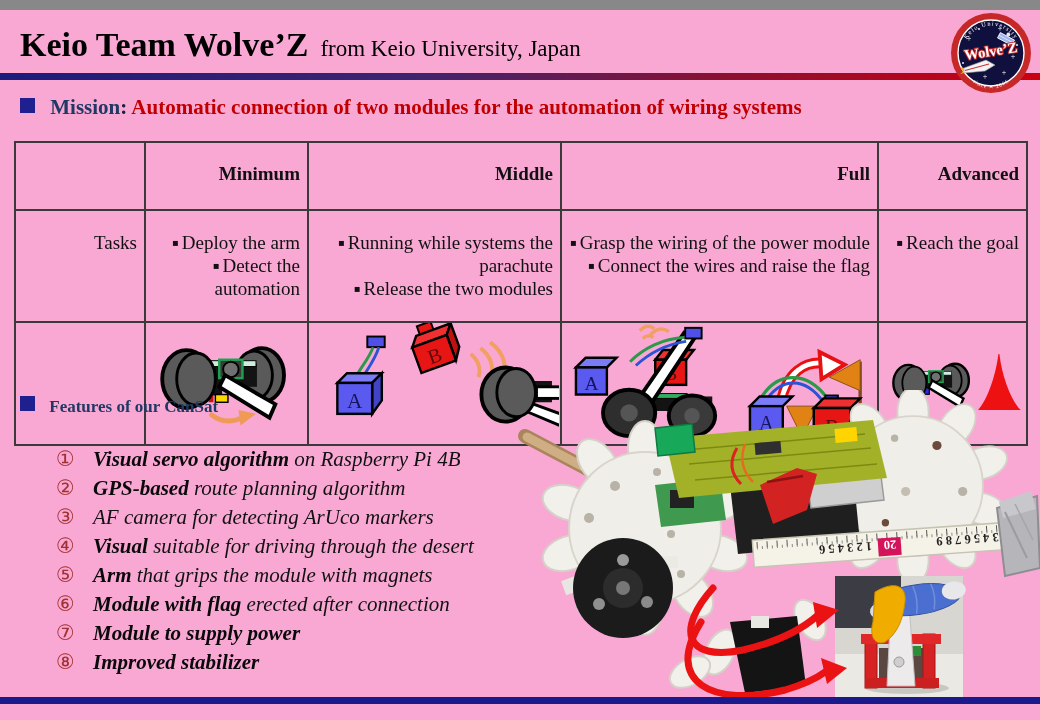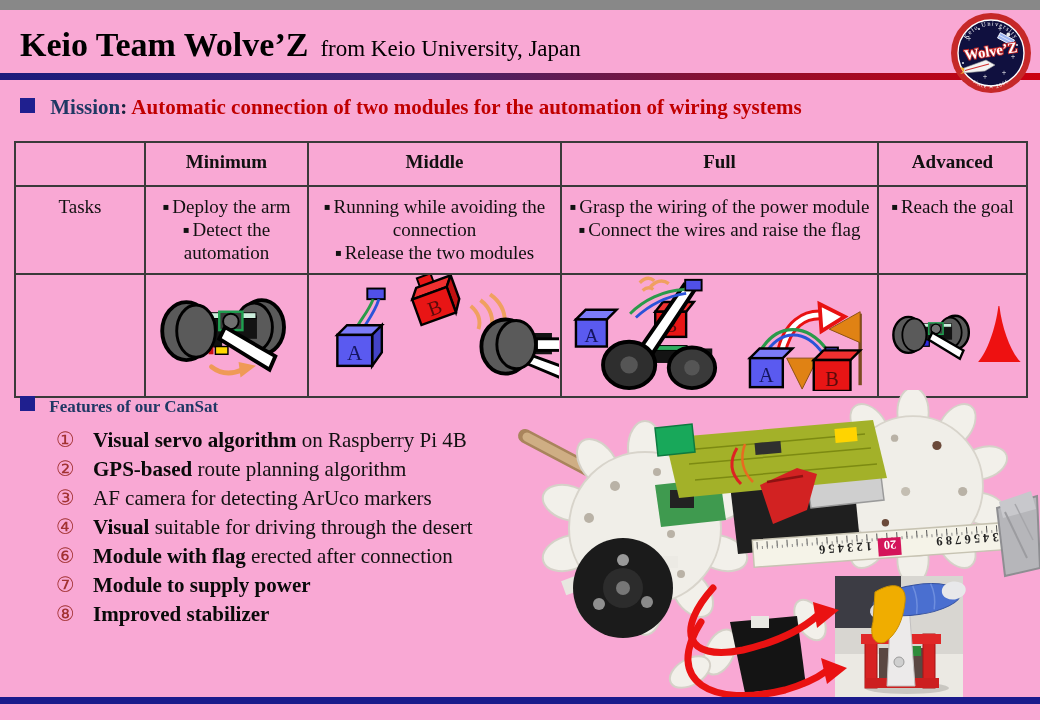--- a/index.html
+++ b/index.html
@@ -23,29 +23,29 @@
   .mission{position:absolute;left:20px;top:85px;width:1000px;font-size:21px;font-weight:bold;white-space:nowrap;}
   .sq-bullet{display:inline-block;width:15px;height:15px;background:#1f1f8f;margin-right:10px;vertical-align:1px;}
   .mission-label{color:#1f3864;}
   .mission-colon{color:#17213c;}
   .mission-text{color:#c00000;}
   
   table.levels{
     position:absolute;left:14px;top:131px;border-collapse:collapse;table-layout:fixed;
     width:1012px;font-size:19px;
   }
-  table.levels th,table.levels td{border:2px solid #3a3a3a;padding:8px 7px;vertical-align:top;text-align:center;}
+  table.levels th,table.levels td{border:2px solid #3a3a3a;padding:20px 7px;vertical-align:top;text-align:right;}
   table.levels th{font-weight:bold;height:26px;}
   tr.tasks-row td{height:69px;line-height:1.22;}
   tr.pics-row td{height:118px;padding:0;vertical-align:middle;text-align:center;}
   .tbul{font-family:"DejaVu Sans",sans-serif;font-size:10px;vertical-align:3px;margin-right:3px;}
   
   .features-heading{position:absolute;left:20px;top:386px;font-size:17px;font-weight:bold;color:#1f3864;white-space:nowrap;}
   .features-heading .sq-bullet{background:#1f1f8f;}
-  .features-list{position:absolute;left:56px;top:416px;width:470px;}
+  .features-list{position:absolute;left:56px;top:435px;width:470px;font-style:italic;}
   .feat{height:29px;line-height:29px;font-size:21px;white-space:nowrap;}
   .feat .num{font-family:"DejaVu Sans",sans-serif;color:#a23232;font-size:21px;display:inline-block;width:37px;}
   .feat b{font-weight:bold;color:#0a0a0a;}
   
   .photo-svg{position:absolute;left:505px;top:380px;z-index:1;}
   .bottom-bar{position:absolute;left:0;top:687px;width:1040px;height:7px;background:#1a1a8c;z-index:5;}
   svg text{font-family:"Liberation Serif",serif;}
 </style>
 </head>
 <body>
@@ -121,21 +121,21 @@
       <th>Full</th>
       <th>Advanced</th>
     </tr>
     <tr class="tasks-row">
       <td>Tasks</td>
       <td>
         <div class="task-line"><span class="tbul">▪</span><span>Deploy the arm</span></div>
         <div class="task-line"><span class="tbul">▪</span><span>Detect the automation</span></div>
       </td>
       <td>
-        <div class="task-line"><span class="tbul">▪</span><span>Running while avoiding the connection</span></div>
+        <div class="task-line"><span class="tbul">▪</span><span>Running while systems the parachute</span></div>
         <div class="task-line"><span class="tbul">▪</span><span>Release the two modules</span></div>
       </td>
       <td>
         <div class="task-line"><span class="tbul">▪</span><span>Grasp the wiring of the power module</span></div>
         <div class="task-line"><span class="tbul">▪</span><span>Connect the wires and raise the flag</span></div>
       </td>
       <td>
         <div class="task-line"><span class="tbul">▪</span><span>Reach the goal</span></div>
       </td>
     </tr>
@@ -271,20 +271,21 @@
 
   <div class="features-heading">
     <span class="sq-bullet"></span>
     <span>Features of our CanSat</span>
   </div>
   <div class="features-list">
     <div class="feat"><span class="num">①</span><b>Visual servo algorithm</b><span> on Raspberry Pi 4B</span></div>
     <div class="feat"><span class="num">②</span><b>GPS-based</b><span> route planning algorithm</span></div>
     <div class="feat"><span class="num">③</span><b></b><span>AF camera for detecting ArUco markers</span></div>
     <div class="feat"><span class="num">④</span><b>Visual</b><span> suitable for driving through the desert</span></div>
+    <div class="feat"><span class="num">⑤</span><b>Arm</b><span> that grips the module with magnets</span></div>
     <div class="feat"><span class="num">⑥</span><b>Module with flag</b><span> erected after connection</span></div>
     <div class="feat"><span class="num">⑦</span><b>Module to supply power</b><span></span></div>
     <div class="feat"><span class="num">⑧</span><b>Improved stabilizer</b><span></span></div>
   </div>
 
   <svg class="photo-svg" width="535" height="310" viewBox="0 0 535 310">
 
     <line x1="20" y1="46" x2="92" y2="84" stroke="#a9845c" stroke-width="14" stroke-linecap="round"></line>
     <line x1="22" y1="47" x2="90" y2="83" stroke="#cfae84" stroke-width="9" stroke-linecap="round"></line>
 

